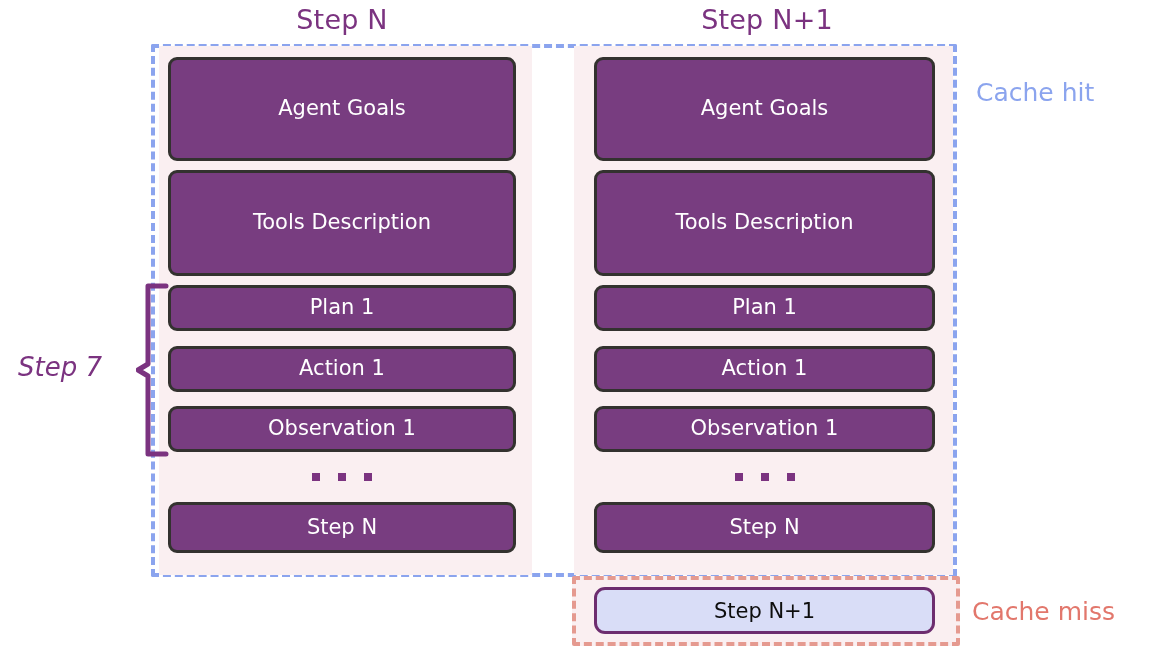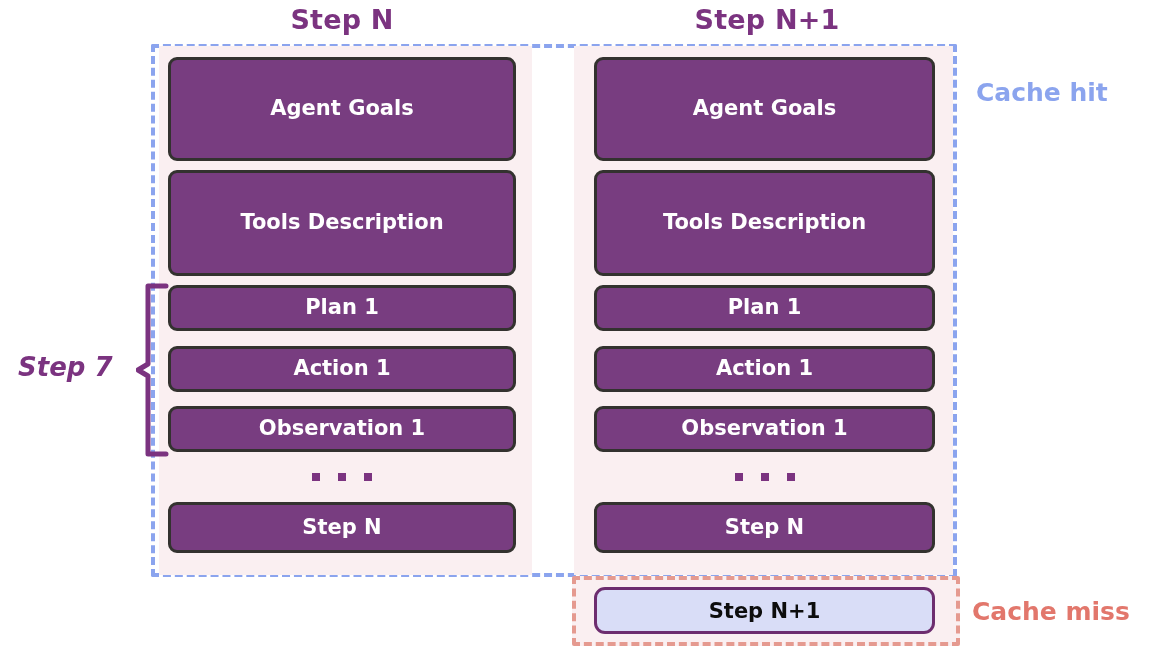--- a/index.html
+++ b/index.html
@@ -12,21 +12,20 @@
     background: #ffffff;
     font-family: "DejaVu Sans", sans-serif;
     overflow: hidden;
     position: relative;
   }
   #stage {
     position: absolute;
     left: 0; top: 0;
     width: 1114px;
     height: 670px;
-    font-weight: bold;
   }
 
   
   .col-title {
     position: absolute;
     font-size: 27px;
     color: #7b3380;
     letter-spacing: 0.2px;
     text-align: center;
     white-space: nowrap;

